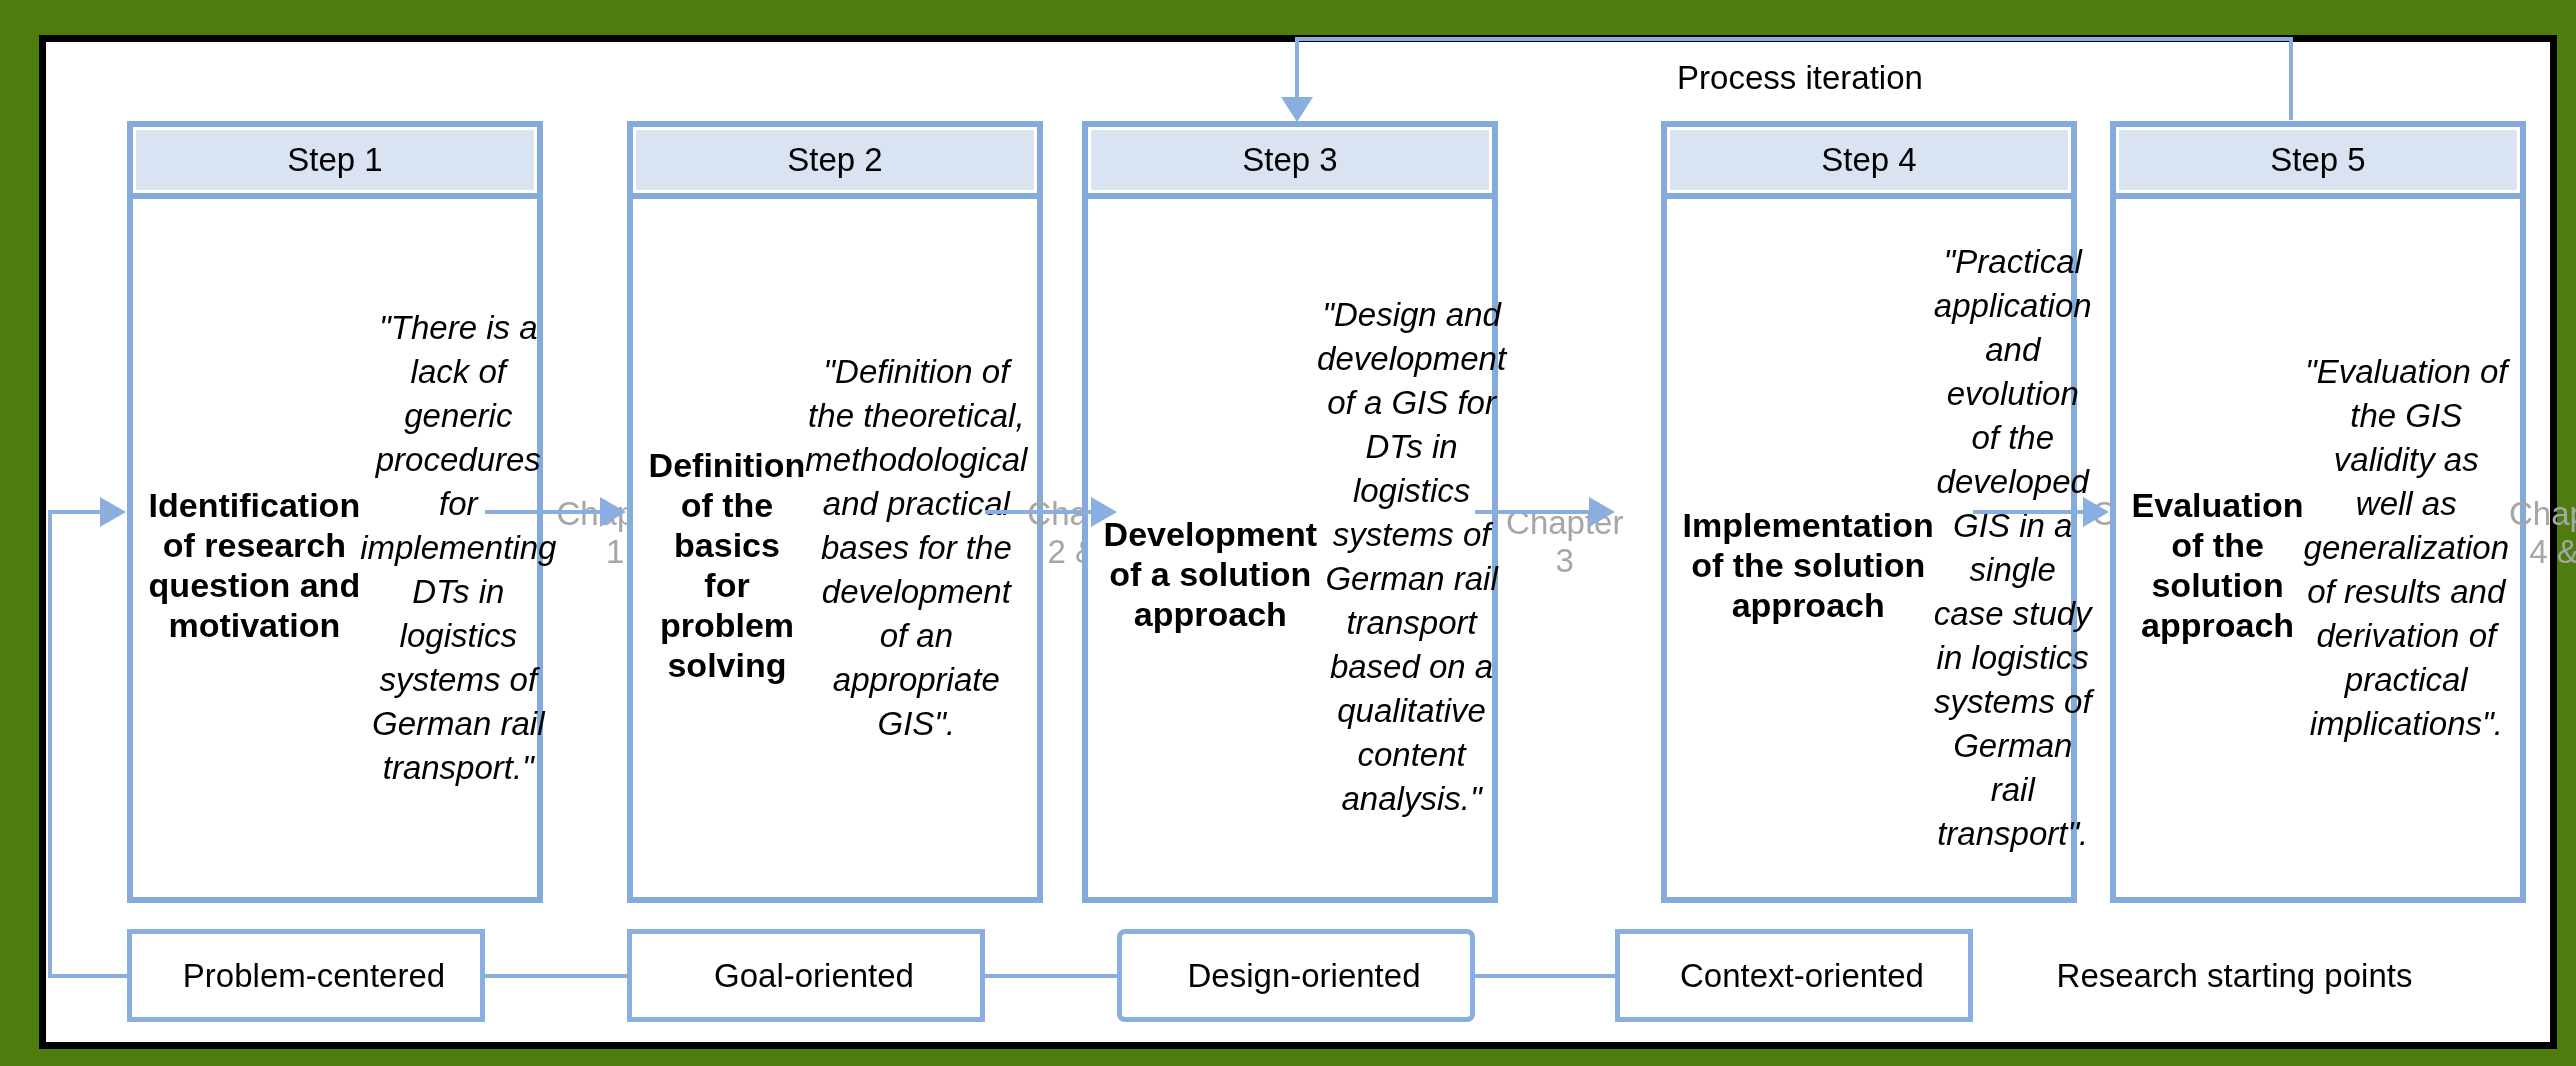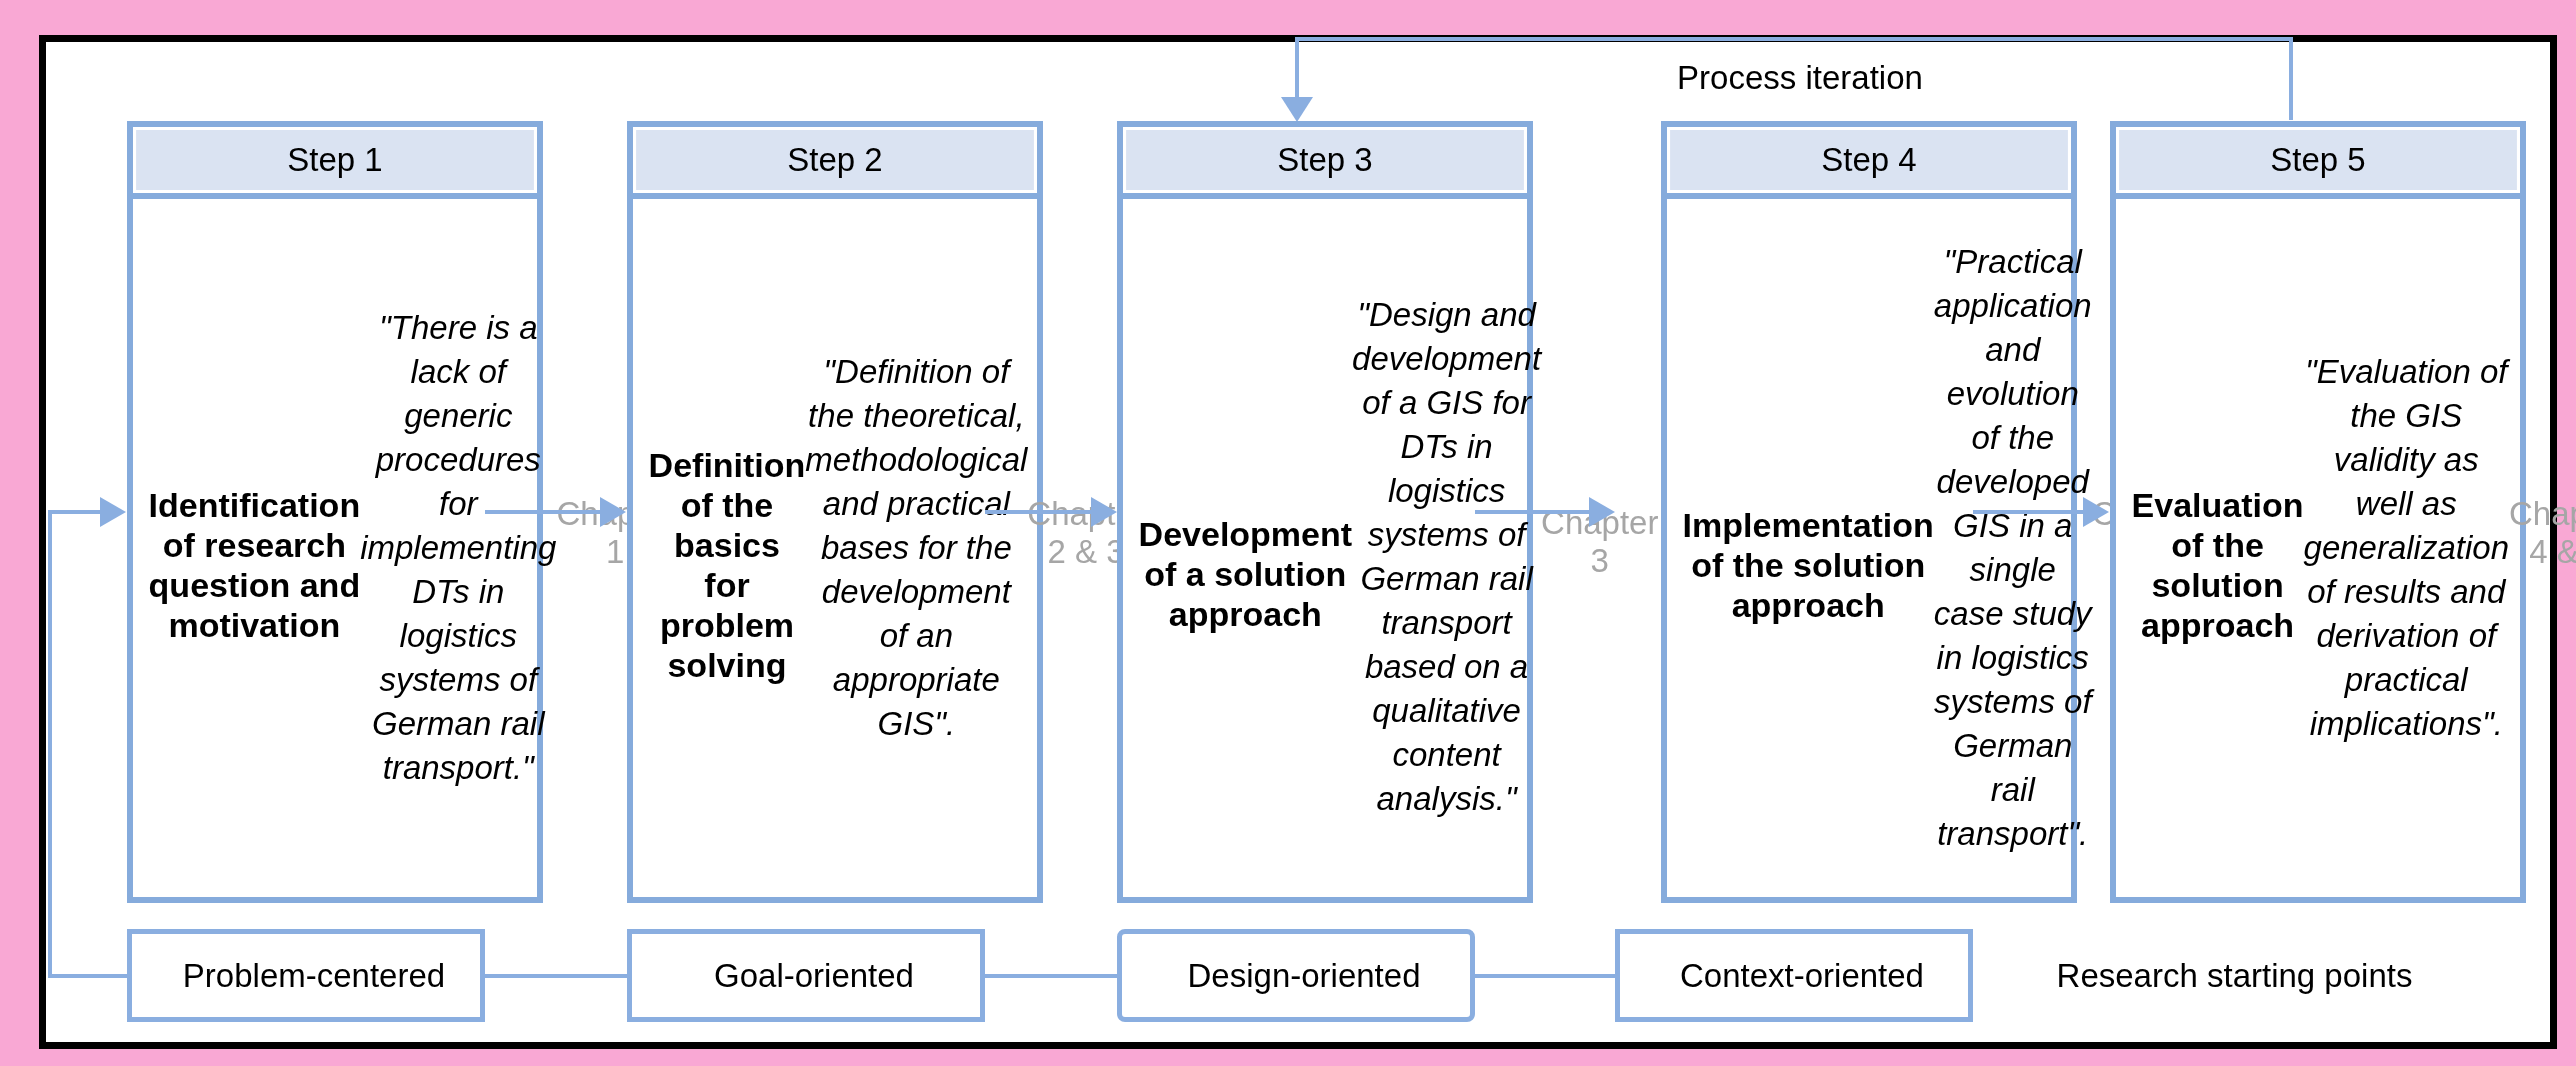--- a/index.html
+++ b/index.html
@@ -1,19 +1,19 @@
 <!DOCTYPE html>
 <html style="font-size:12.5px"><head>
 <meta charset="utf-8">
 <style>
   html,body{margin:0;padding:0;background:#ffffff;}
   .canvas{
     position:relative;
     width:2576px;height:1067px;
-    background:#f9a8d4;
+    background:#4d7c0f;
     font-family:"Liberation Sans", sans-serif;
     color:#000;
     overflow:hidden;
   }
   .frame{
     position:absolute;left:39px;top:35px;width:2518px;height:1014px;
     border:7.8px solid #000;box-sizing:border-box;background:#fff;
   }
   
   .step-card{
@@ -101,21 +101,21 @@
 
   <div class="step-card" style="left:627px;">
     <div class="step-header">Step 2</div>
     <div class="step-body">
       <div class="step-title">Definition of the basics for problem solving</div>
       <div class="step-quote">"Definition of the theoretical, methodological and practical bases for the development of an appropriate GIS".</div>
       <div class="step-chapter">Chapter 2 &amp; 3</div>
     </div>
   </div>
 
-  <div class="step-card" style="left:1117px;gap:18px;">
+  <div class="step-card" style="left:1082px;gap:18px;">
     <div class="step-header">Step 3</div>
     <div class="step-body">
       <div class="step-title">Development of a solution approach</div>
       <div class="step-quote">"Design and development of a GIS for DTs in logistics systems of German rail transport based on a qualitative content analysis."</div>
       <div class="step-chapter">Chapter 3</div>
     </div>
   </div>
 
   <div class="step-card" style="left:1661px;">
     <div class="step-header">Step 4</div>

